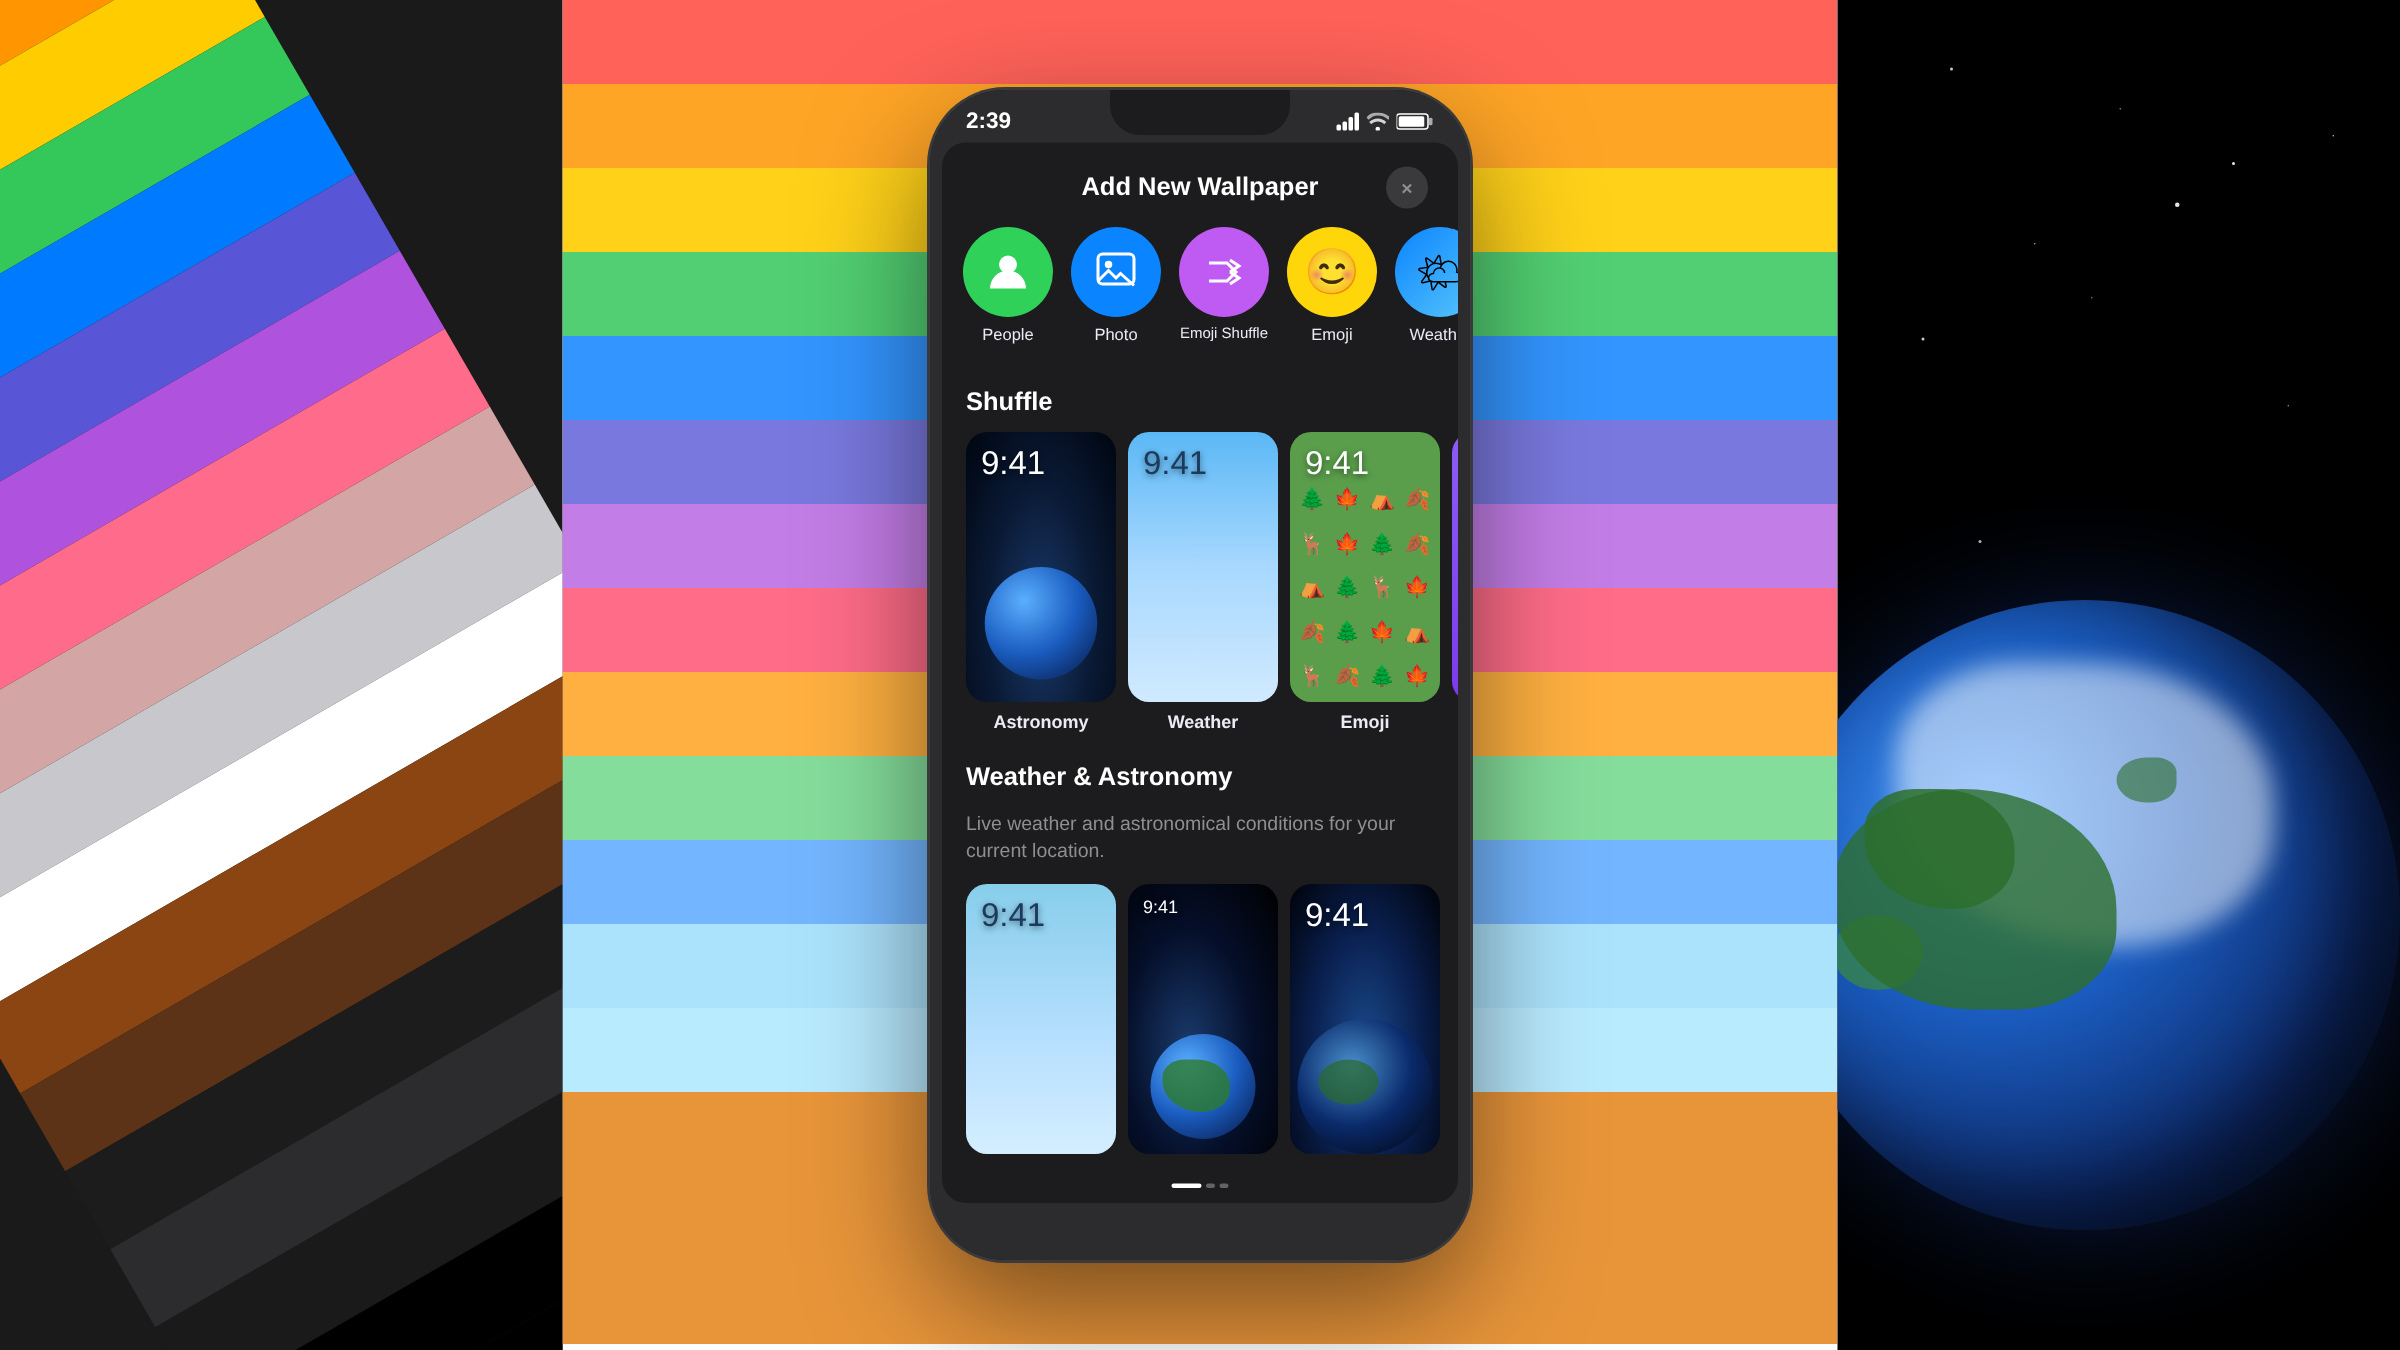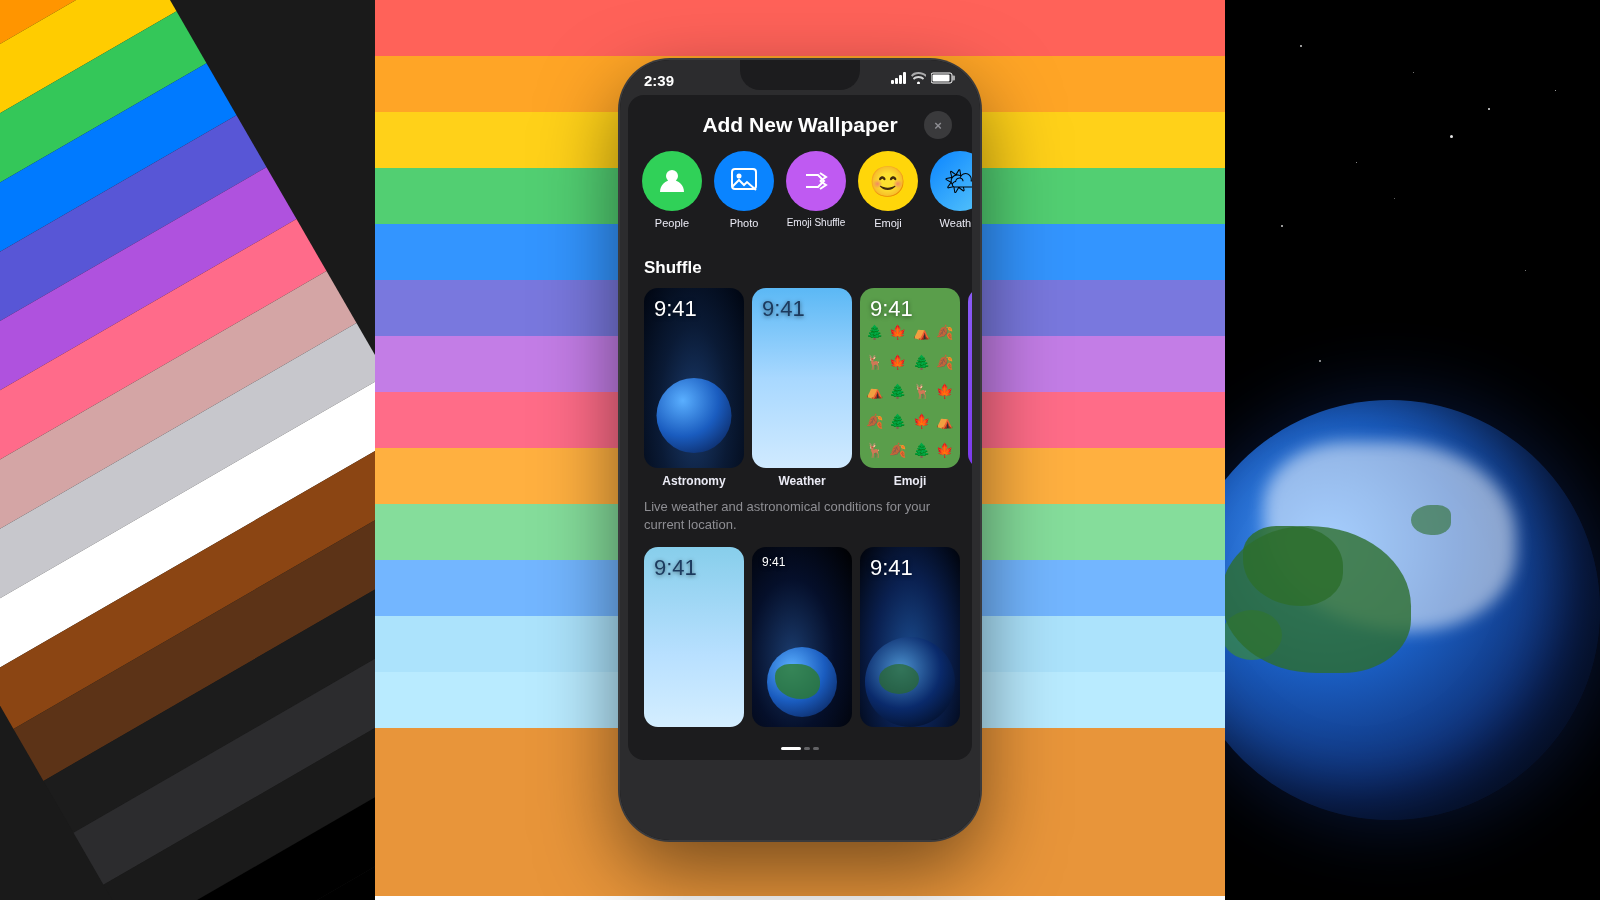--- a/index.html
+++ b/index.html
@@ -125,21 +125,21 @@
       top: 0; left: 0; right: 0; bottom: 0;
       border-radius: 50px;
       overflow: hidden;
       background: #2c2c2e;
     }
 
     
     .status-bar {
       display: flex;
       justify-content: space-between;
-      align-items: flex-start;
+      align-items: center;
       padding: 12px 24px 6px;
       color: white;
       font-size: 13px;
       font-weight: 600;
     }
 
     .status-time {
       font-size: 15px;
       font-weight: 600;
     }
@@ -173,21 +173,21 @@
 
     .modal-header {
       display: flex;
       justify-content: space-between;
       align-items: center;
       padding: 16px 20px 12px;
     }
 
     .modal-title {
       color: white;
-      font-size: 21px;
+      font-size: 17px;
       font-weight: 600;
       flex: 1;
       text-align: center;
     }
 
     .close-btn {
       width: 28px;
       height: 28px;
       background: #3a3a3c;
       border-radius: 50%;
@@ -596,20 +596,21 @@
             </div>
           </div>
           <div class="wallpaper-name">Emoji</div>
         </div>
 
         <div class="wallpaper-card" style="min-width:20px;">
           <div class="wallpaper-preview" style="width:20px; background: linear-gradient(180deg, #8B5CF6, #7C3AED); border-radius: 14px 0 0 14px;"></div>
         </div>
       </div>
 
+      <div class="section-title">Weather &amp; Astronomy</div>
       <div class="section-desc">Live weather and astronomical conditions for your current location.</div>
 
       <div class="wallpaper-cards">
 
         <div class="wallpaper-card">
           <div class="wallpaper-preview wp-weather-blue">
             <span class="wallpaper-time" style="color:#1c3a5e;">9:41</span>
           </div>
         </div>
 

